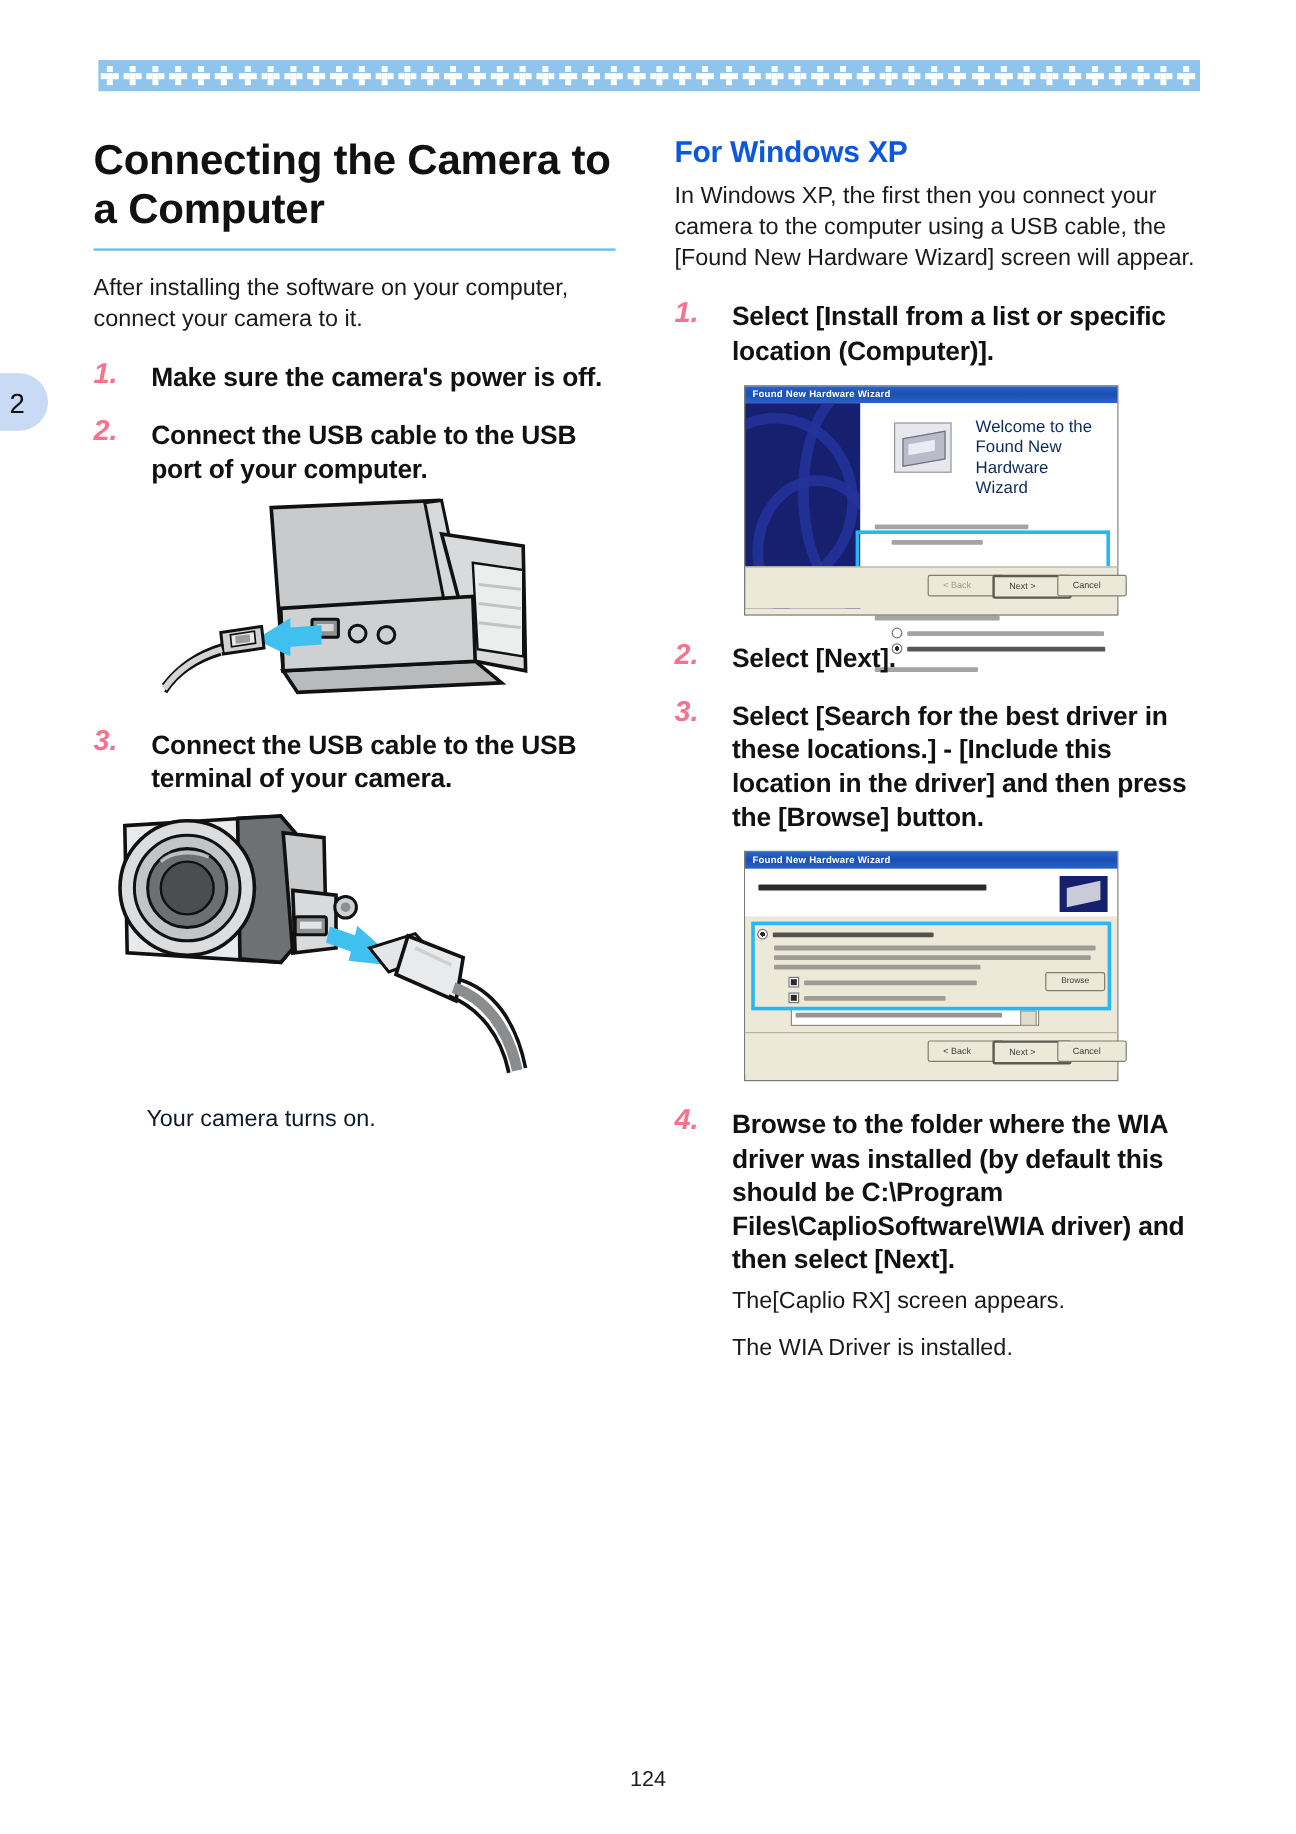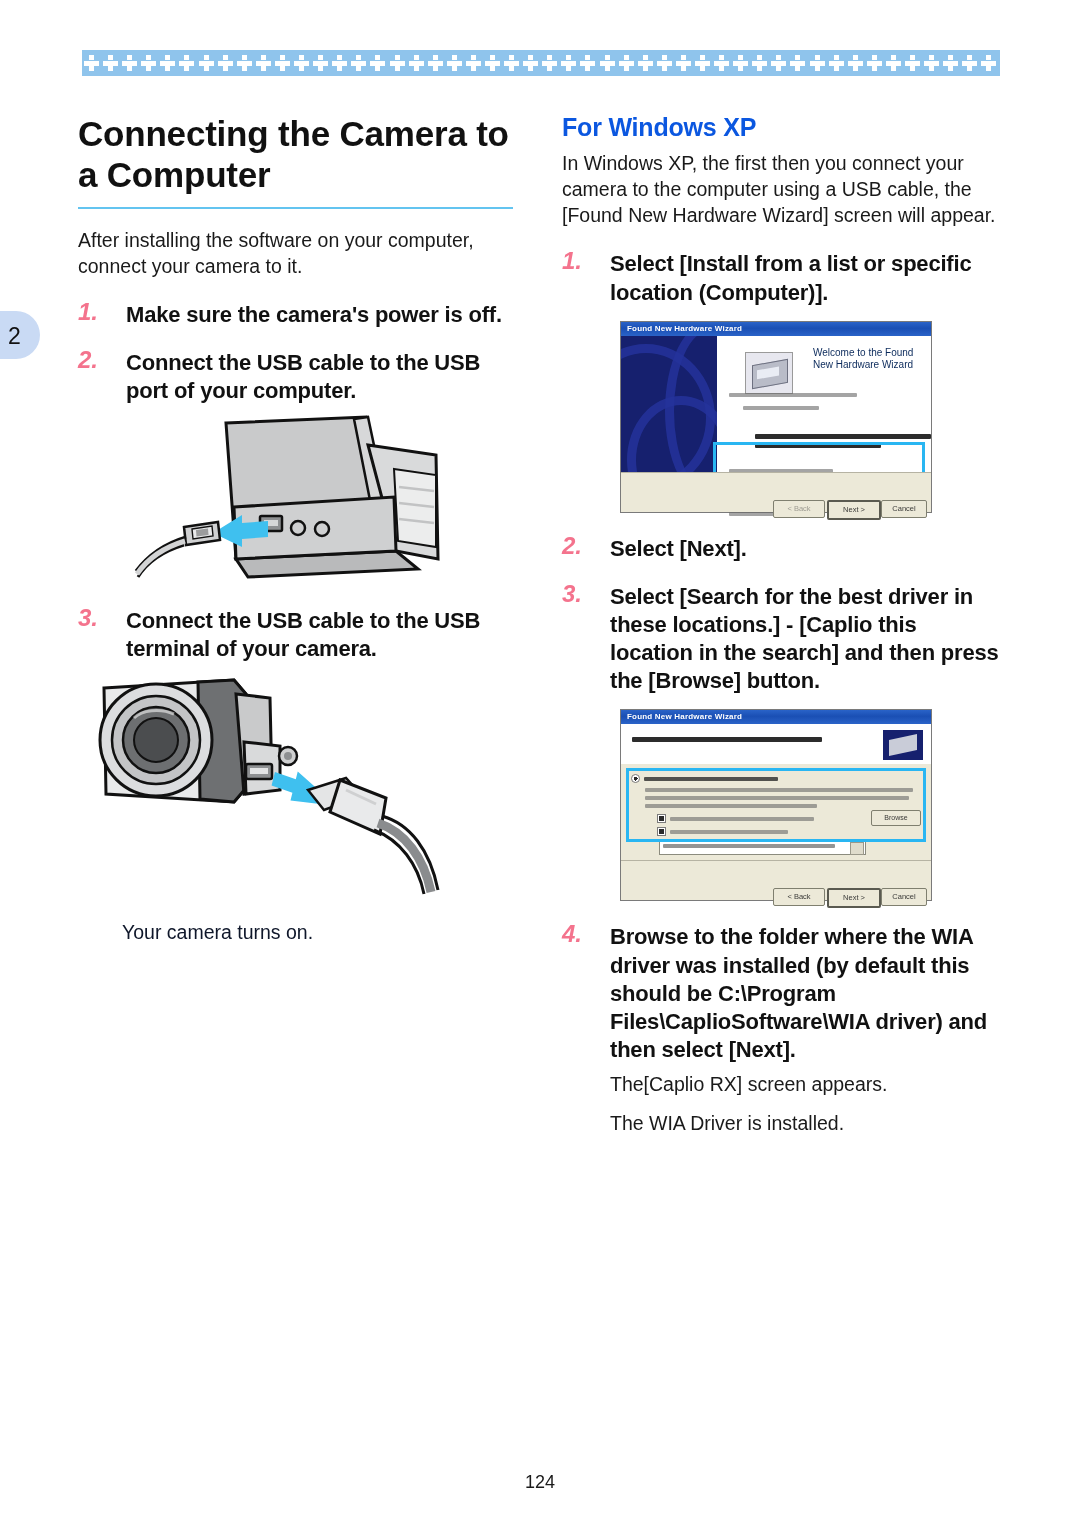--- a/index.html
+++ b/index.html
@@ -204,21 +204,21 @@
     border: 1px solid #6d7080;
   }
   .d1 .wiz-icon .plug:after {
     content: "";
     position: absolute; left: 4px; top: 5px;
     width: 22px; height: 9px;
     background: #e9ecf4;
   }
   .d1 h3 {
     margin: 0 0 7px 0;
-    font-size: 10px;
+    font-size: 14px;
     font-weight: normal;
     color: #0b2a5b;
     line-height: 1.22;
   }
   .blurline {
     background: #6c6c6c;
     height: 4px;
     border-radius: 1px;
     opacity: .62;
   }
@@ -231,29 +231,29 @@
   }
   .d1 .hl-box { left: 92px; top: 106px; width: 212px; height: 45px; }
   .d1 .btnbar {
     position: absolute; left: 0; right: 0; bottom: 0;
     height: 34px;
     background: #ece9d8;
     border-top: 1px solid #b6b3a3;
   }
   .winbtn {
     position: absolute;
-    top: 27px;
+    top: 6px;
     height: 16px;
     border: 1px solid #7f7f6f;
     border-radius: 2px;
     background: #ece9d8;
     font-size: 7.5px;
     color: #3a3a38;
-    text-align: center;
     line-height: 16px;
+    padding-left: 12px;
   }
   .winbtn.primary { border: 2px solid #5a5a50; }
   .winbtn.dim { color: #9e9c92; }
 
   
   .d2 { width: 310px; height: 190px; }
   .d2 .hdr {
     position: absolute; left: 0; top: 0; right: 0; height: 40px;
     background: #ffffff;
     border-bottom: 1px solid #b6b3a3;
@@ -841,21 +841,21 @@
     </div>
   </div>
 
   <div class="step" style="margin-top:22px;">
     <div class="num">2.</div>
     <div class="txt">Select [Next].</div>
   </div>
 
   <div class="step" style="margin-top:20px;">
     <div class="num">3.</div>
-    <div class="txt">Select [Search for the best driver in these locations.] - [Caplio this location in the search] and then press the [Browse] button.</div>
+    <div class="txt">Select [Search for the best driver in these locations.] - [Include this location in the driver] and then press the [Browse] button.</div>
   </div>
 
   <div class="win-dialog d2" style="margin:14px 0 0 58px;">
     <div class="win-title">Found New Hardware Wizard</div>
     <div class="win-body" style="height:171px; position:relative;">
       <div class="hdr">
         <div style="padding:13px 0 0 11px;">
           <div class="blurline bold" style="width:190px;"></div>
         </div>
         <div class="hdr-icon">

